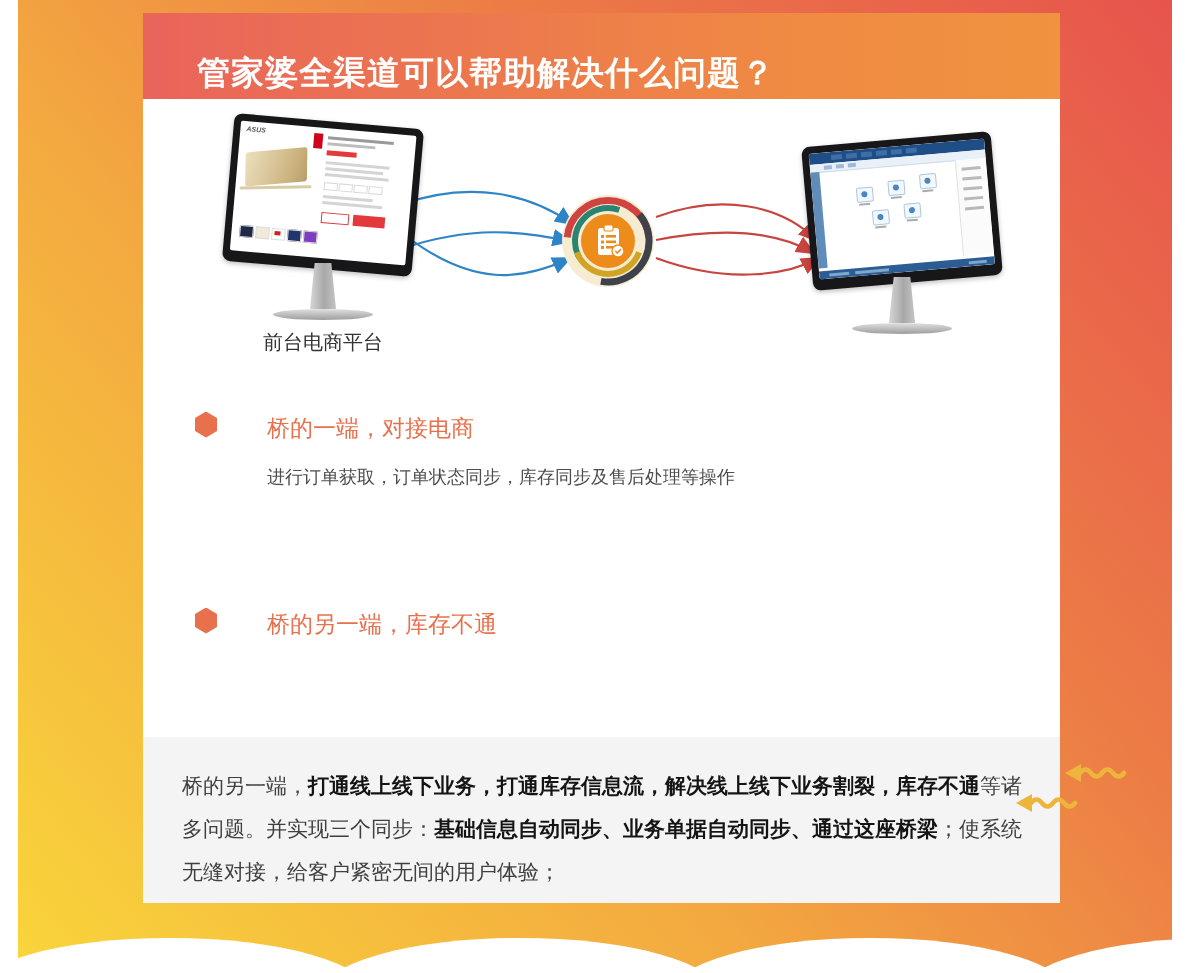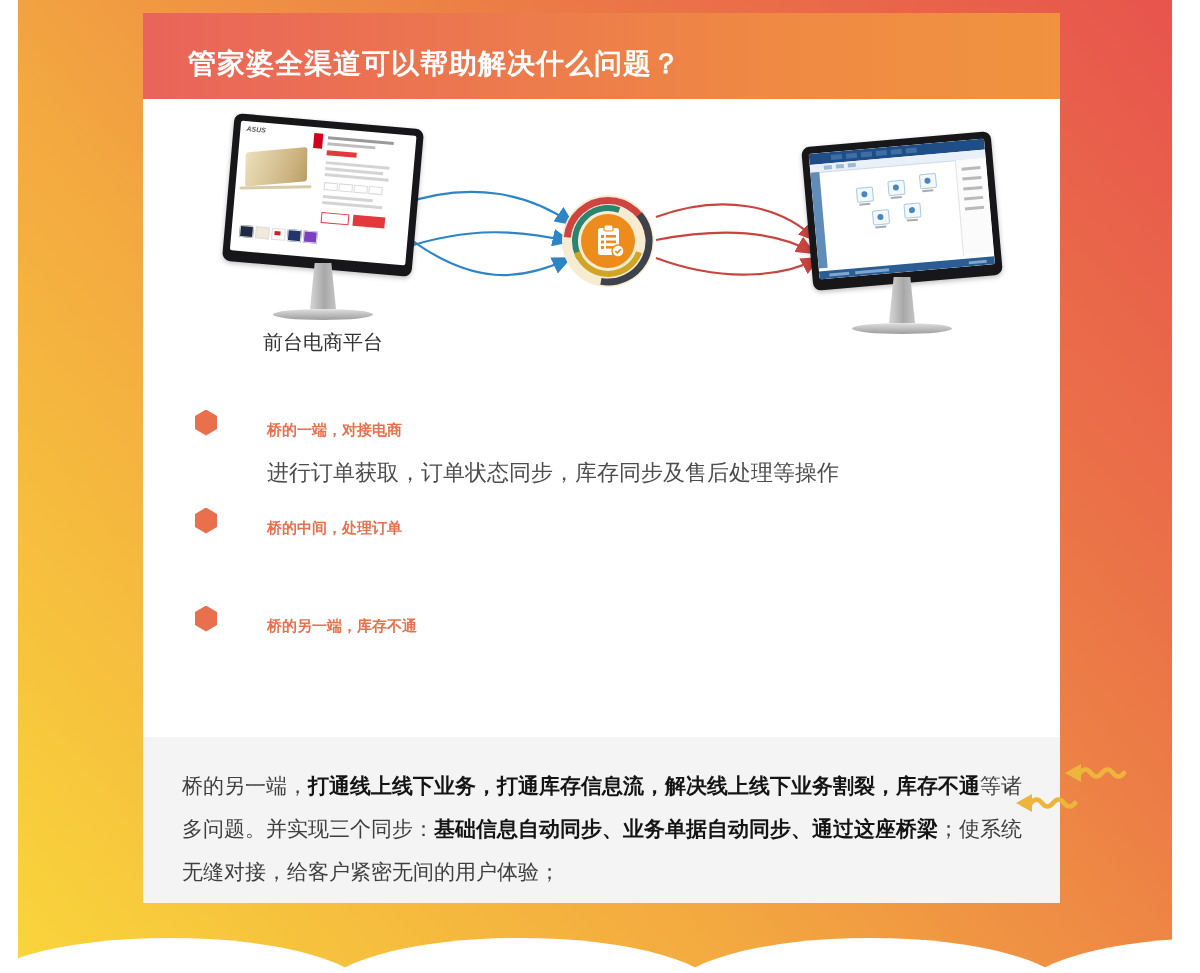--- a/index.html
+++ b/index.html
@@ -13,21 +13,21 @@
     background:linear-gradient(230deg,#e7544d 0%,#ec7c46 34%,#f3a840 62%,#f9d53b 100%);
     z-index:0;
   }
   .scallops{position:absolute;left:0;top:898px;z-index:1;}
   
   .header-bar{
     position:absolute;left:143px;top:13px;width:917px;height:86px;z-index:2;
     background:linear-gradient(90deg,#e9645a 0%,#ef8a43 70%,#f0923f 100%);
   }
   .header-bar h1{
-    margin:8px;padding:24px 0 0 37px;font-size:28px;line-height:38px;
+    margin:17px;padding:24px 0 0 37px;font-size:33px;line-height:38px;
     font-weight:bold;color:#ffffff;letter-spacing:1px;
   }
   
   .card{
     position:absolute;left:143px;top:99px;width:917px;height:804px;
     background:#ffffff;z-index:2;
   }
   .flow-arrows{position:absolute;left:0;top:0;z-index:1;}
   
   .monitor{position:absolute;width:190px;z-index:2;text-align:center;}
@@ -97,22 +97,22 @@
     font-size:20px;color:#333333;z-index:3;
   }
   
   .bullet{position:absolute;left:52px;width:830px;}
   .b1{top:306px;} .b2{top:404px;} .b3{top:502px;}
   .bullet-head{display:flex;align-items:center;}
   .hex{
     width:22px;height:26px;flex:0 0 22px;background:#e8704d;
     clip-path:polygon(50% 0%,100% 25%,100% 75%,50% 100%,0% 75%,0% 25%);
   }
-  .bullet-heading{margin:16px 0 0 50px;font-size:15px;font-weight:bold;color:#e8704d;}
-  .bullet-body{margin:12px 0 0 72px;font-size:22px;line-height:42px;color:#4d4d4d;width:758px;}
+  .bullet-heading{margin:8px 0 0 50px;font-size:23px;font-weight:normal;color:#e8704d;}
+  .bullet-body{margin:12px 0 0 72px;font-size:18px;line-height:42px;color:#4d4d4d;width:758px;}
   
   .summary{
     position:absolute;left:0;top:638px;width:917px;height:166px;background:#f4f4f5;
     box-sizing:border-box;padding:27px 36px 0 39px;
     font-size:21px;line-height:43px;color:#3f3f3f;
   }
   .summary .bold{font-weight:bold;color:#141414;}
   
   .squiggle{position:absolute;z-index:3;}
   .sq1{left:1063px;top:760px;}
@@ -263,24 +263,20 @@
 
     <div class="bullet b1">
       <div class="bullet-head">
         <span class="hex"></span>
         <h3 class="bullet-heading">桥的一端，对接电商</h3>
       </div>
       <p class="bullet-body">进行订单获取，订单状态同步，库存同步及售后处理等操作</p>
     </div>
 
     <div class="bullet b2">
-      <div class="bullet-head">
-        <span class="hex"></span>
-        <h3 class="bullet-heading">桥的中间，处理订单</h3>
-      </div>
     </div>
 
     <div class="bullet b3">
       <div class="bullet-head">
         <span class="hex"></span>
         <h3 class="bullet-heading">桥的另一端，库存不通</h3>
       </div>
     </div>
 
     <div class="summary">

